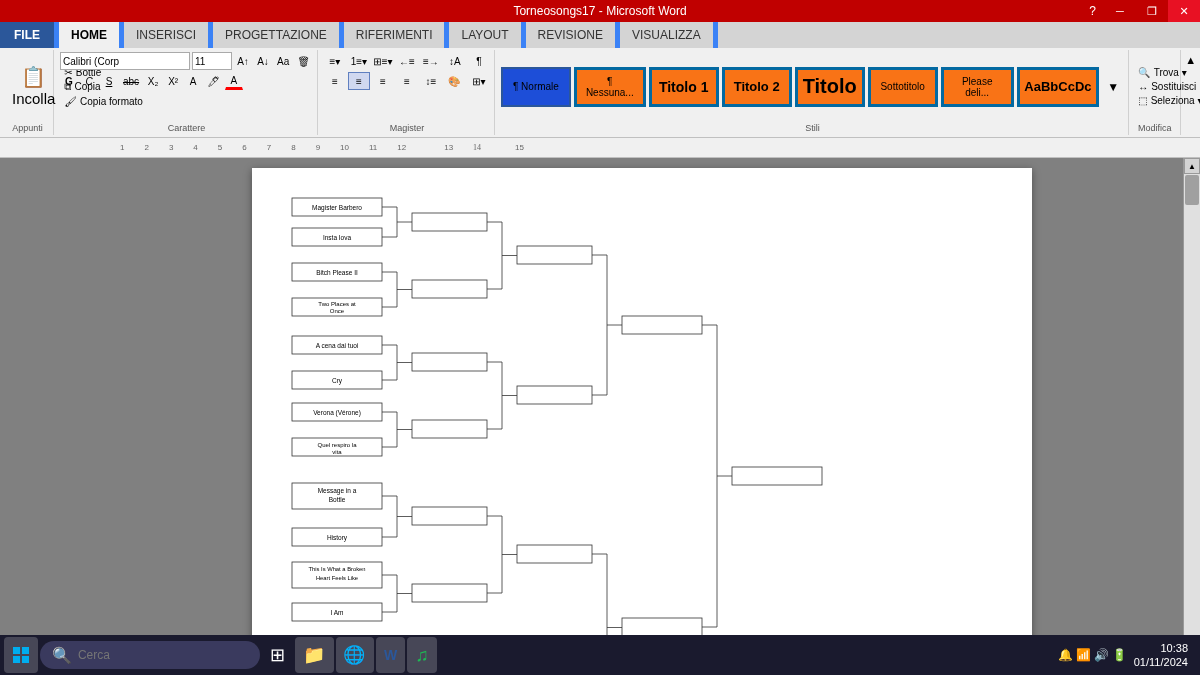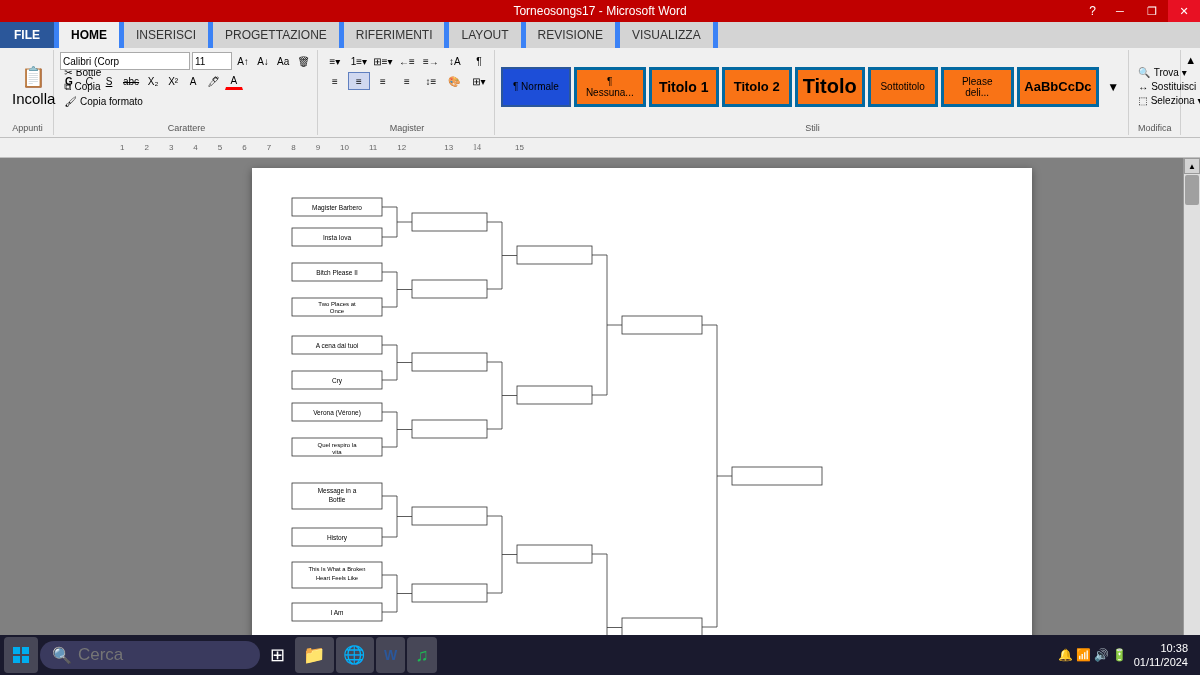--- a/index.html
+++ b/index.html
@@ -351,21 +351,21 @@
       display: flex;
       align-items: center;
       padding: 0 12px;
       gap: 6px;
       flex: 0 0 220px;
     }
     #search-bar input {
       background: transparent;
       border: none;
       color: #fff;
-      font-size: 17px;
+      font-size: 12px;
       outline: none;
       width: 160px;
     }
     .taskbar-right {
       margin-left: auto;
       display: flex;
       align-items: center;
       gap: 6px;
       padding-right: 8px;
       color: #fff;

